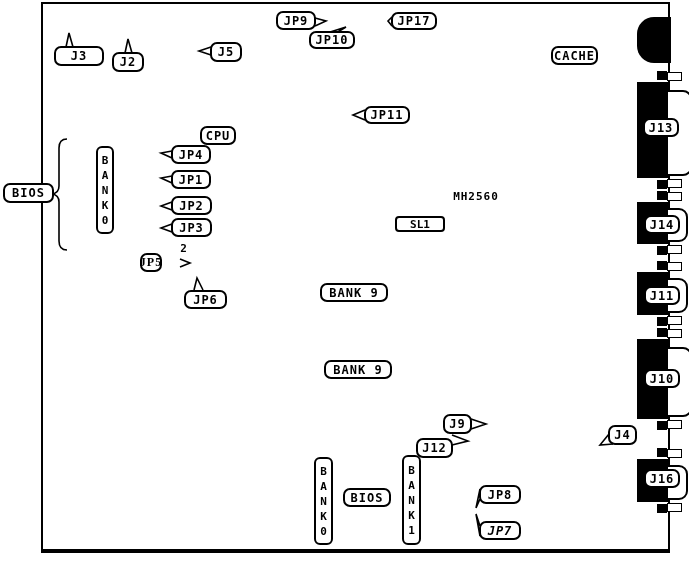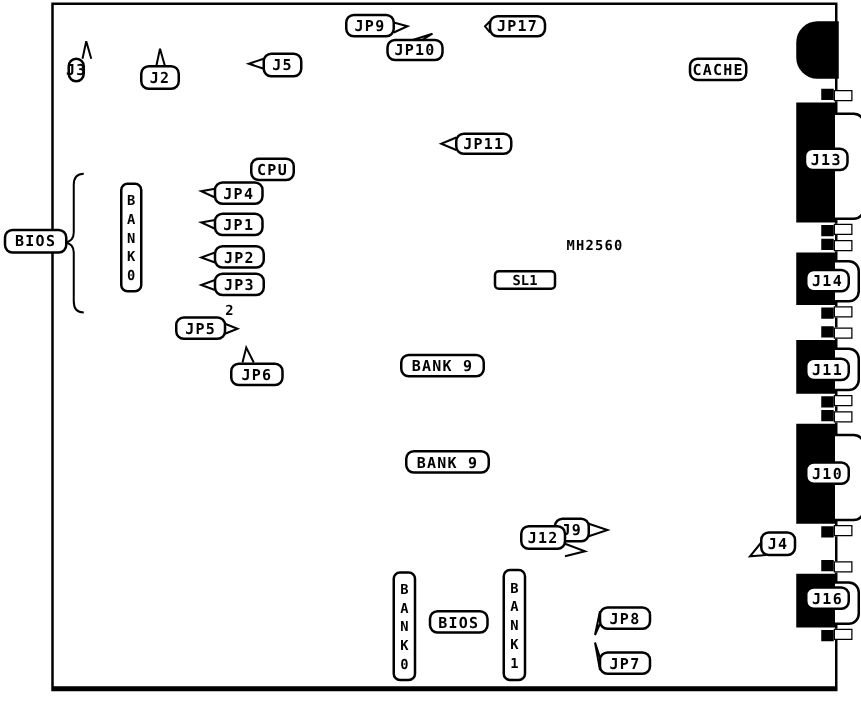--- a/index.html
+++ b/index.html
@@ -57,44 +57,44 @@
       <polyline points="172,224 161,228 172,232" fill="none" stroke="#000" stroke-width="1.6"></polyline>
       <polyline points="180,259 190,263 180,267" fill="none" stroke="#000" stroke-width="1.6"></polyline>
       <polyline points="194,290 197,278 203,290" fill="none" stroke="#000" stroke-width="1.6"></polyline>
       <polyline points="471,419 486,424 471,429" fill="none" stroke="#000" stroke-width="1.6"></polyline>
       <polyline points="452,435 468,441 452,445" fill="none" stroke="#000" stroke-width="1.6"></polyline>
       <polyline points="609,434 600,445 613,444" fill="none" stroke="#000" stroke-width="1.6"></polyline>
       <polyline points="480,489 476,508 480,499" fill="none" stroke="#000" stroke-width="1.6"></polyline>
       <polyline points="480,526 476,514 480,536" fill="none" stroke="#000" stroke-width="1.6"></polyline>
       <path d="M67,139 Q59,139 59,148 L59,186 Q59,193 52,194 Q59,195 59,202 L59,241 Q59,250 67,250" fill="none" stroke="#000" stroke-width="1.6"></path>
     </svg>
-<div class="lbl" style="left: 54px; top: 46px; width: 14px; height: 20px;">J3</div>
+<div class="lbl" style="left: 54px; top: 46px; width: 50px; height: 20px;">J3</div>
     <div class="lbl" style="left: 112px; top: 52px; width: 32px; height: 20px;">J2</div>
     <div class="lbl" style="left: 210px; top: 42px; width: 32px; height: 20px;">J5</div>
     <div class="lbl" style="left: 276px; top: 11px; width: 40px; height: 19px;">JP9</div>
     <div class="lbl" style="left: 309px; top: 31px; width: 46px; height: 18px;">JP10</div>
     <div class="lbl" style="left: 391px; top: 12px; width: 46px; height: 18px;">JP17</div>
     <div class="lbl" style="left: 364px; top: 106px; width: 46px; height: 18px;">JP11</div>
     <div class="lbl" style="left: 551px; top: 46px; width: 47px; height: 19px;">CACHE</div>
     <div class="lbl" style="left: 200px; top: 126px; width: 36px; height: 19px;">CPU</div>
     <div class="lbl" style="left: 171px; top: 145px; width: 40px; height: 19px;">JP4</div>
     <div class="lbl" style="left: 171px; top: 170px; width: 40px; height: 19px;">JP1</div>
     <div class="lbl" style="left: 171px; top: 196px; width: 41px; height: 19px;">JP2</div>
     <div class="lbl" style="left: 171px; top: 218px; width: 41px; height: 19px;">JP3</div>
-    <div class="lbl" style="left: 140px; top: 253px; width: 41px; height: 19px;">JP5</div>
+    <div class="lbl" style="left: 140px; top: 253px; width: 22px; height: 19px; font-family: Liberation Serif, serif;">JP5</div>
     <div class="lbl" style="left: 184px; top: 290px; width: 43px; height: 19px;">JP6</div>
     <div class="lbl" style="left: 3px; top: 183px; width: 51px; height: 20px;">BIOS</div>
     <div class="lbl sm" style="left: 395px; top: 216px; width: 50px; height: 16px;">SL1</div>
     <div class="lbl" style="left: 320px; top: 283px; width: 68px; height: 19px;">BANK 9</div>
     <div class="lbl" style="left: 324px; top: 360px; width: 68px; height: 19px;">BANK 9</div>
     <div class="lbl" style="left: 443px; top: 414px; width: 29px; height: 20px;">J9</div>
-    <div class="lbl" style="left: 416px; top: 420px; width: 37px; height: 20px;">J12</div>
+    <div class="lbl" style="left: 416px; top: 438px; width: 37px; height: 20px;">J12</div>
     <div class="lbl" style="left: 608px; top: 425px; width: 29px; height: 20px;">J4</div>
     <div class="lbl" style="left: 479px; top: 485px; width: 42px; height: 19px;">JP8</div>
-    <div class="lbl" style="left: 479px; top: 521px; width: 42px; height: 19px;">JP7</div>
+    <div class="lbl" style="left: 479px; top: 521px; width: 42px; height: 19px; font-style: italic;">JP7</div>
     <div class="lbl" style="left: 343px; top: 488px; width: 48px; height: 19px;">BIOS</div>
     <div class="lbl" style="left: 643px; top: 118px; width: 36px; height: 19px;">J13</div>
     <div class="lbl" style="left: 644px; top: 215px; width: 36px; height: 19px;">J14</div>
     <div class="lbl" style="left: 644px; top: 286px; width: 36px; height: 19px;">J11</div>
     <div class="lbl" style="left: 644px; top: 369px; width: 36px; height: 19px;">J10</div>
     <div class="lbl" style="left: 644px; top: 469px; width: 36px; height: 19px;">J16</div>
     <div class="lbl plain" style="left: 450px; top: 190px; width: 52px; height: 13px;">MH2560</div>
     <div class="lbl plain" style="left: 178px; top: 242px; width: 12px; height: 13px;">2</div>
     <div class="lbl vert" style="left: 96px; top: 146px; width: 18px; height: 88px;">
       <span>B</span>

